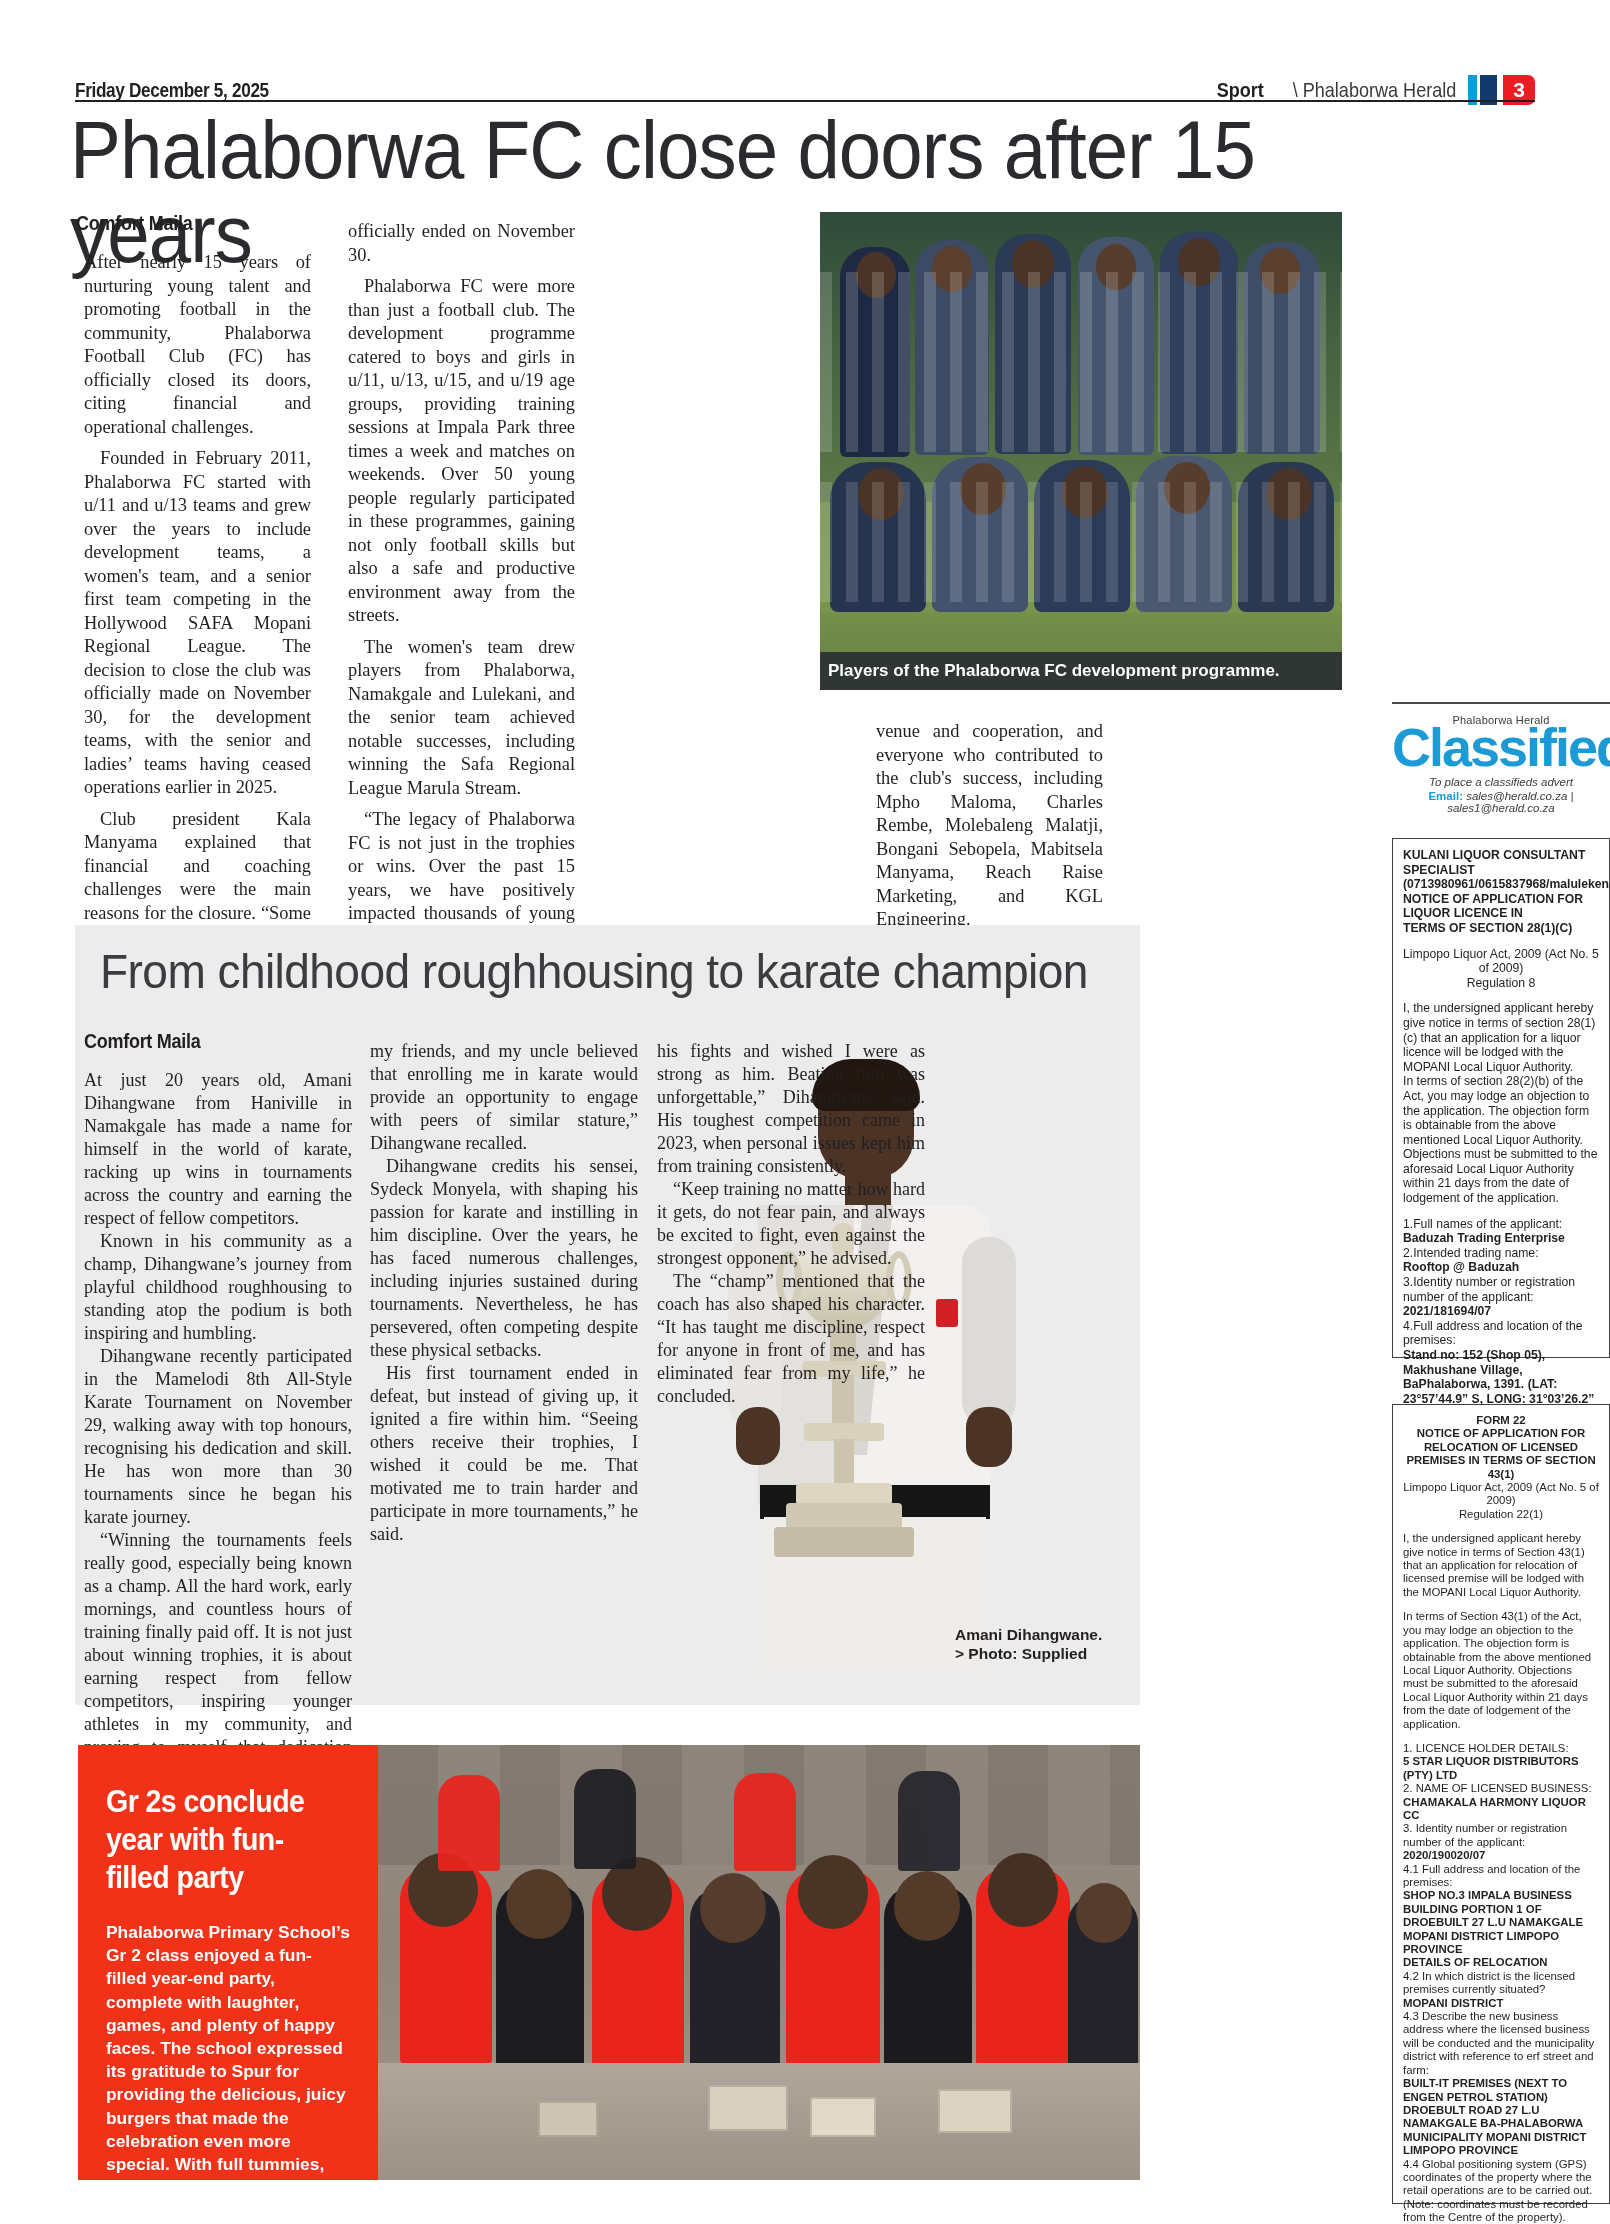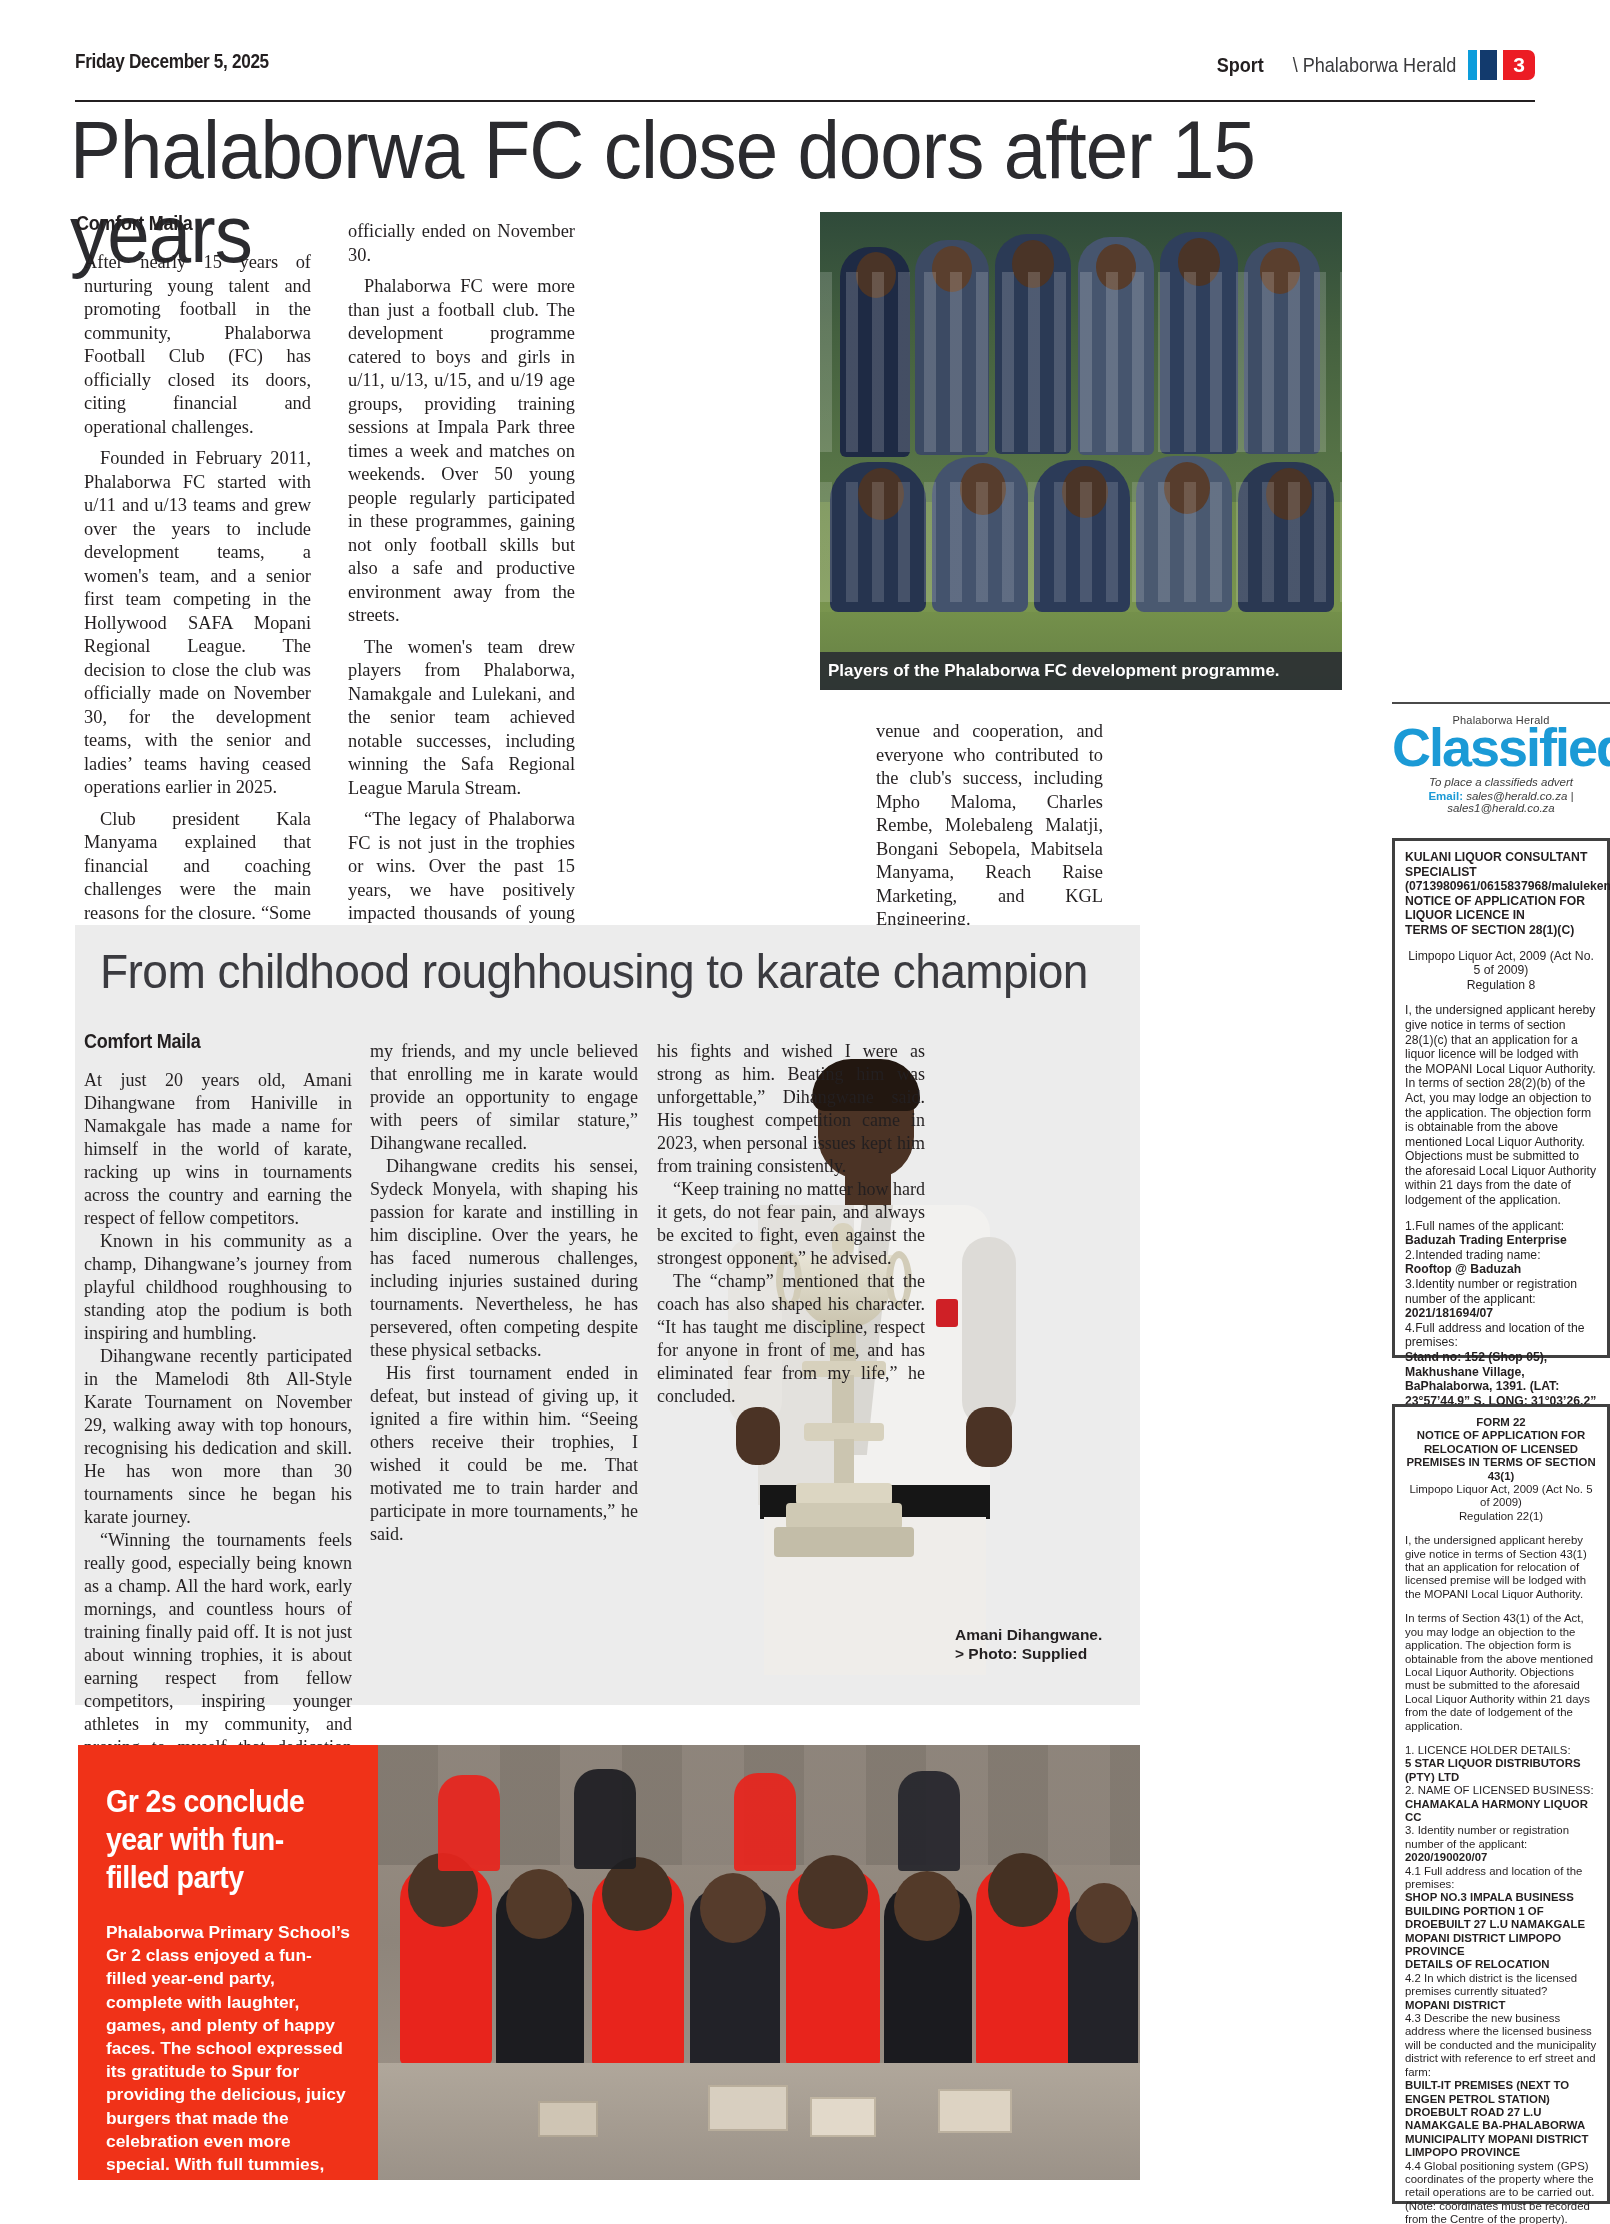--- a/index.html
+++ b/index.html
@@ -9,22 +9,22 @@
     background:#ffffff;
     font-family:"Liberation Serif", serif;
     color:#231f20;
     position:relative;
     overflow:hidden;
   }
   .page { position:relative; width:1610px; height:2224px; padding:0; }
 
   
   .masthead {
-    position:absolute; left:75px; top:50px; width:1460px; height:40px;
-    display:flex; align-items:flex-start; justify-content:space-between;
+    position:absolute; left:75px; top:70px; width:1460px; height:40px;
+    display:flex; align-items:center; justify-content:space-between;
   }
   .masthead-date {
     font-family:"Liberation Sans", sans-serif;
     font-size:20px; font-weight:600; letter-spacing:-0.4px;
     color:#231f20; transform:scaleX(0.86); transform-origin:left bottom;
   }
   .masthead-right { display:flex; align-items:center; gap:0px; }
   .masthead-section {
     font-family:"Liberation Sans", sans-serif;
     font-size:21px; font-weight:700; color:#231f20;
@@ -91,21 +91,21 @@
   .cls-sub { font-family:"Liberation Sans", sans-serif; font-size:11px; color:#3b3b3b; margin-bottom:-6px; letter-spacing:0.2px; }
   .cls-title {
     font-family:"Liberation Sans", sans-serif; font-weight:700;
     font-size:54px; line-height:54px; color:#1b9ad6; letter-spacing:-2px;
   }
   .cls-tag { font-family:"Liberation Sans", sans-serif; font-style:italic; font-size:11.5px; color:#3b3b3b; margin-top:2px;}
   .cls-email { font-family:"Liberation Sans", sans-serif; font-style:italic; font-size:11.5px; color:#3b3b3b; margin-top:2px;}
   .cls-email b { color:#1b9ad6; font-style:normal; }
 
   .ad-box {
-    position:absolute; border:3px solid #404040; background:#fff;
+    position:absolute; border:1px solid #404040; background:#fff;
     font-family:"Liberation Sans", sans-serif; color:#231f20;
     padding:9px 10px;
   }
   .ad-box .l { font-size:12.2px; line-height:14.6px; }
   .ad-box .b { font-weight:700; }
   .ad-box .c { text-align:center; }
   .ad-box .sp { height:11px; }
 
   #ad1 { left:1392px; top:838px; width:218px; height:520px; }
   #ad2 { left:1392px; top:1392px; width:218px; height:800px;margin-top:12px; }

